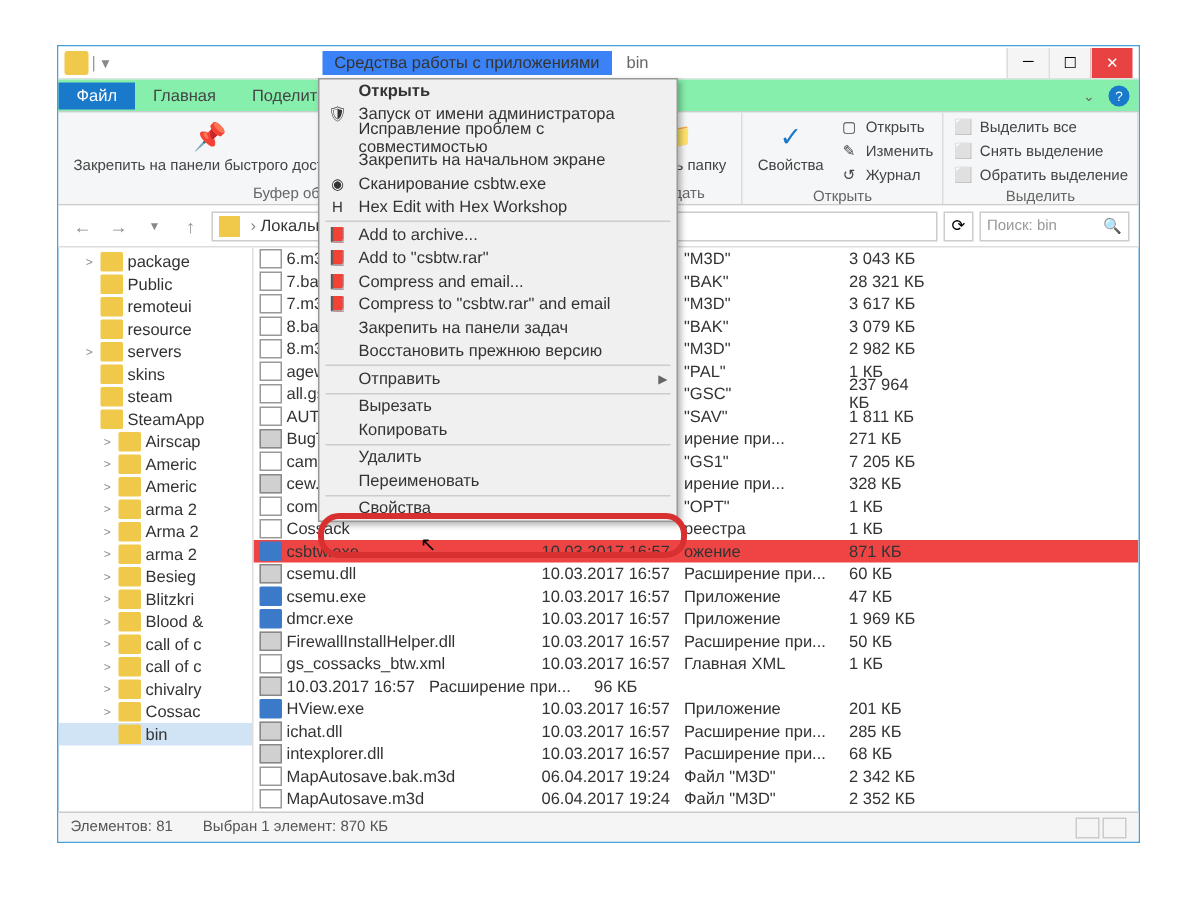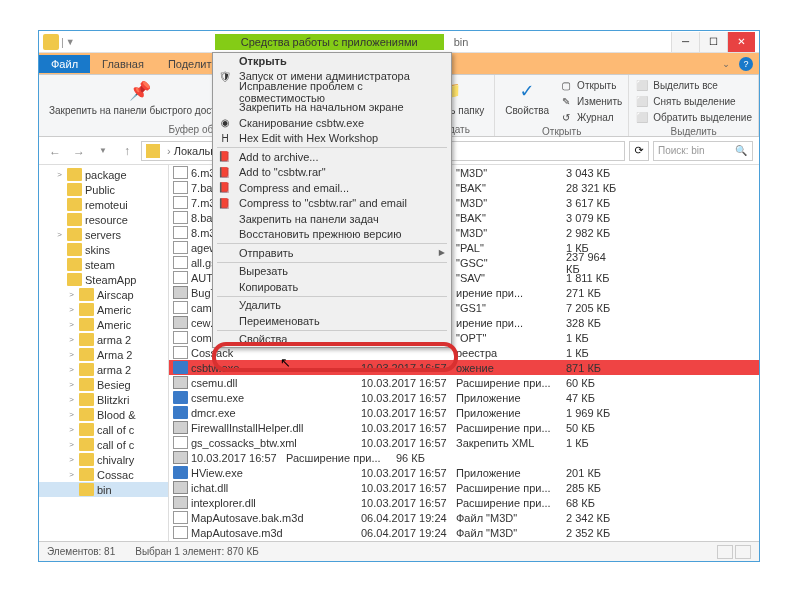--- a/index.html
+++ b/index.html
@@ -3,27 +3,27 @@
 <meta charset="utf-8">
 <style>
 * { box-sizing: border-box; margin: 0; padding: 0; font-family: "Segoe UI", Tahoma, sans-serif; }
 body { background: #fff; width: 799px; height: 600px; overflow: hidden; position: relative; font-size: 11px; }
 
 .window { position: absolute; left: 38px; top: 30px; width: 722px; height: 532px; border: 1px solid #4a9fd8; background: #fff; display: flex; flex-direction: column; }
 
 .titlebar { height: 22px; background: #fff; display: flex; align-items: center; padding: 0 4px; border-bottom: 1px solid #e0e0e0; }
 .titlebar .qat { display: flex; gap: 2px; align-items: center; }
 .titlebar .qat .ic { width: 16px; height: 16px; background: #f0c84a; border-radius: 2px; }
-.titlebar .title-tab { background: #84cc16; padding: 2px 26px; margin-left: 140px; color: #333; font-size: 11px; }
+.titlebar .title-tab { background: #3b82f6; padding: 2px 8px; margin-left: 140px; color: #333; font-size: 11px; }
 .titlebar .title-text { margin-left: 10px; color: #666; font-size: 11px; }
 .titlebar .winbtns { margin-left: auto; display: flex; }
 .titlebar .winbtn { width: 28px; height: 20px; display: flex; align-items: center; justify-content: center; font-size: 10px; background: #f5f5f5; border-left: 1px solid #ddd; }
 .titlebar .winbtn.close { background: #e84242; color: #fff; }
 
-.ribbon-tabs { height: 22px; background: #fdba74; display: flex; align-items: center; border-bottom: 1px solid #ccc; }
+.ribbon-tabs { height: 22px; background: #86efac; display: flex; align-items: center; border-bottom: 1px solid #ccc; }
 .ribbon-tabs .tab { padding: 3px 12px; color: #444; font-size: 11px; }
 .ribbon-tabs .tab.file { background: #1979ca; color: #fff; }
 .ribbon-tabs .help { margin-left: auto; display: flex; gap: 6px; padding-right: 6px; }
 .ribbon-tabs .help span { width: 14px; height: 14px; border-radius: 50%; background: #1979ca; color: #fff; font-size: 9px; display: flex; align-items: center; justify-content: center; }
 .ribbon-tabs .help .caret { background: none; color: #666; }
 
 .ribbon { height: 62px; background: #f5f6f7; border-bottom: 1px solid #ccc; display: flex; }
 .rgroup { border-right: 1px solid #ddd; display: flex; flex-direction: column; padding: 2px 6px 0; }
 .rgroup .items { display: flex; gap: 6px; flex: 1; align-items: flex-start; }
 .rgroup .glabel { font-size: 10px; color: #666; text-align: center; padding: 1px 0; }
@@ -443,21 +443,21 @@
             <span class="fic dll"></span>
             <span class="c-name">FirewallInstallHelper.dll</span>
             <span class="c-date">10.03.2017 16:57</span>
             <span class="c-type">Расширение при...</span>
             <span class="c-size">50 КБ</span>
           </div>
           <div class="flrow">
             <span class="fic file"></span>
             <span class="c-name">gs_cossacks_btw.xml</span>
             <span class="c-date">10.03.2017 16:57</span>
-            <span class="c-type">Закрепить XML</span>
+            <span class="c-type">Главная XML</span>
             <span class="c-size">1 КБ</span>
           </div>
           <div class="flrow">
             <span class="fic dll"></span>
             <span class="c-date">10.03.2017 16:57</span>
             <span class="c-type">Расширение при...</span>
             <span class="c-size">96 КБ</span>
           </div>
           <div class="flrow">
             <span class="fic app"></span>

